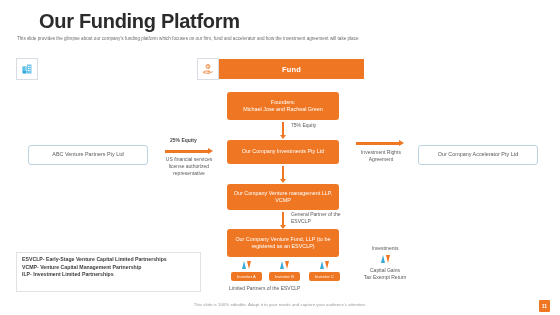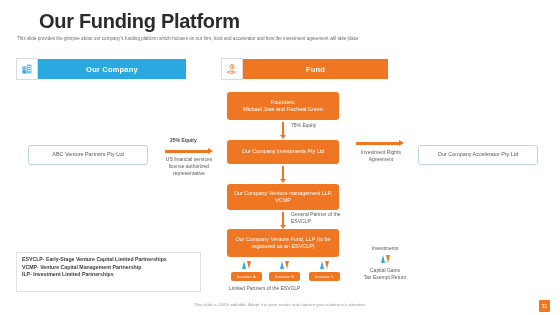--- a/index.html
+++ b/index.html
@@ -32,21 +32,21 @@
     width:22px;height:22px;box-sizing:border-box;
     border:1px solid #d7dde2;background:#ffffff;
     display:flex;align-items:center;justify-content:center;
     flex:0 0 auto;
   }
   .tab-bar{
     height:20px;flex:1 1 auto;display:flex;align-items:center;justify-content:center;
     color:#ffffff;font-size:7.5px;font-weight:bold;letter-spacing:.2px;
   }
   .tab1{left:0;width:170px;}
-  .tab2{left:181px;width:167px;margin-left:24px;}
+  .tab2{left:181px;width:167px;}
   .tab3{left:362px;width:166px;}
 
   
   .node{
     position:absolute;box-sizing:border-box;
     display:flex;align-items:center;justify-content:center;text-align:center;
     border-radius:3px;
   }
   .node-orange{background:#ef7622;color:#ffffff;}
   .node-outline{background:#ffffff;border:1px solid #bcd4e2;color:#5a5a5a;}
@@ -139,21 +139,20 @@
           <rect x="5" y="13" width="2" height="2" fill="#ffffff"></rect>
           <rect x="8" y="13" width="2" height="2" fill="#ffffff"></rect>
           <rect x="14" y="6" width="2" height="2" fill="#ffffff"></rect>
           <rect x="17" y="6" width="2" height="2" fill="#ffffff"></rect>
           <rect x="14" y="10" width="2" height="2" fill="#ffffff"></rect>
           <rect x="17" y="10" width="2" height="2" fill="#ffffff"></rect>
           <rect x="14" y="14" width="2" height="2" fill="#ffffff"></rect>
           <rect x="17" y="14" width="2" height="2" fill="#ffffff"></rect>
         </svg>
       </div>
-      <div class="tab-bar" style="background:#29a9e0">Our Company</div>
     </div>
 
     <div class="tab tab2">
       <div class="tab-icon">
         <svg width="12" height="12" viewBox="0 0 24 24" aria-hidden="true">
           <circle cx="12" cy="7" r="4" fill="none" stroke="#ef7622" stroke-width="1.6"></circle>
           <text x="12" y="9.6" font-size="6" fill="#ef7622" text-anchor="middle" font-family="Liberation Sans">$</text>
           <path d="M2 19c3-3 6-3 9-3h4c1 0 1 1.6 0 1.6h-4" fill="none" stroke="#ef7622" stroke-width="1.6"></path>
           <path d="M2 19c3 1 6 1.6 9 1.6h3l7-3.4" fill="none" stroke="#ef7622" stroke-width="1.6"></path>
         </svg>

